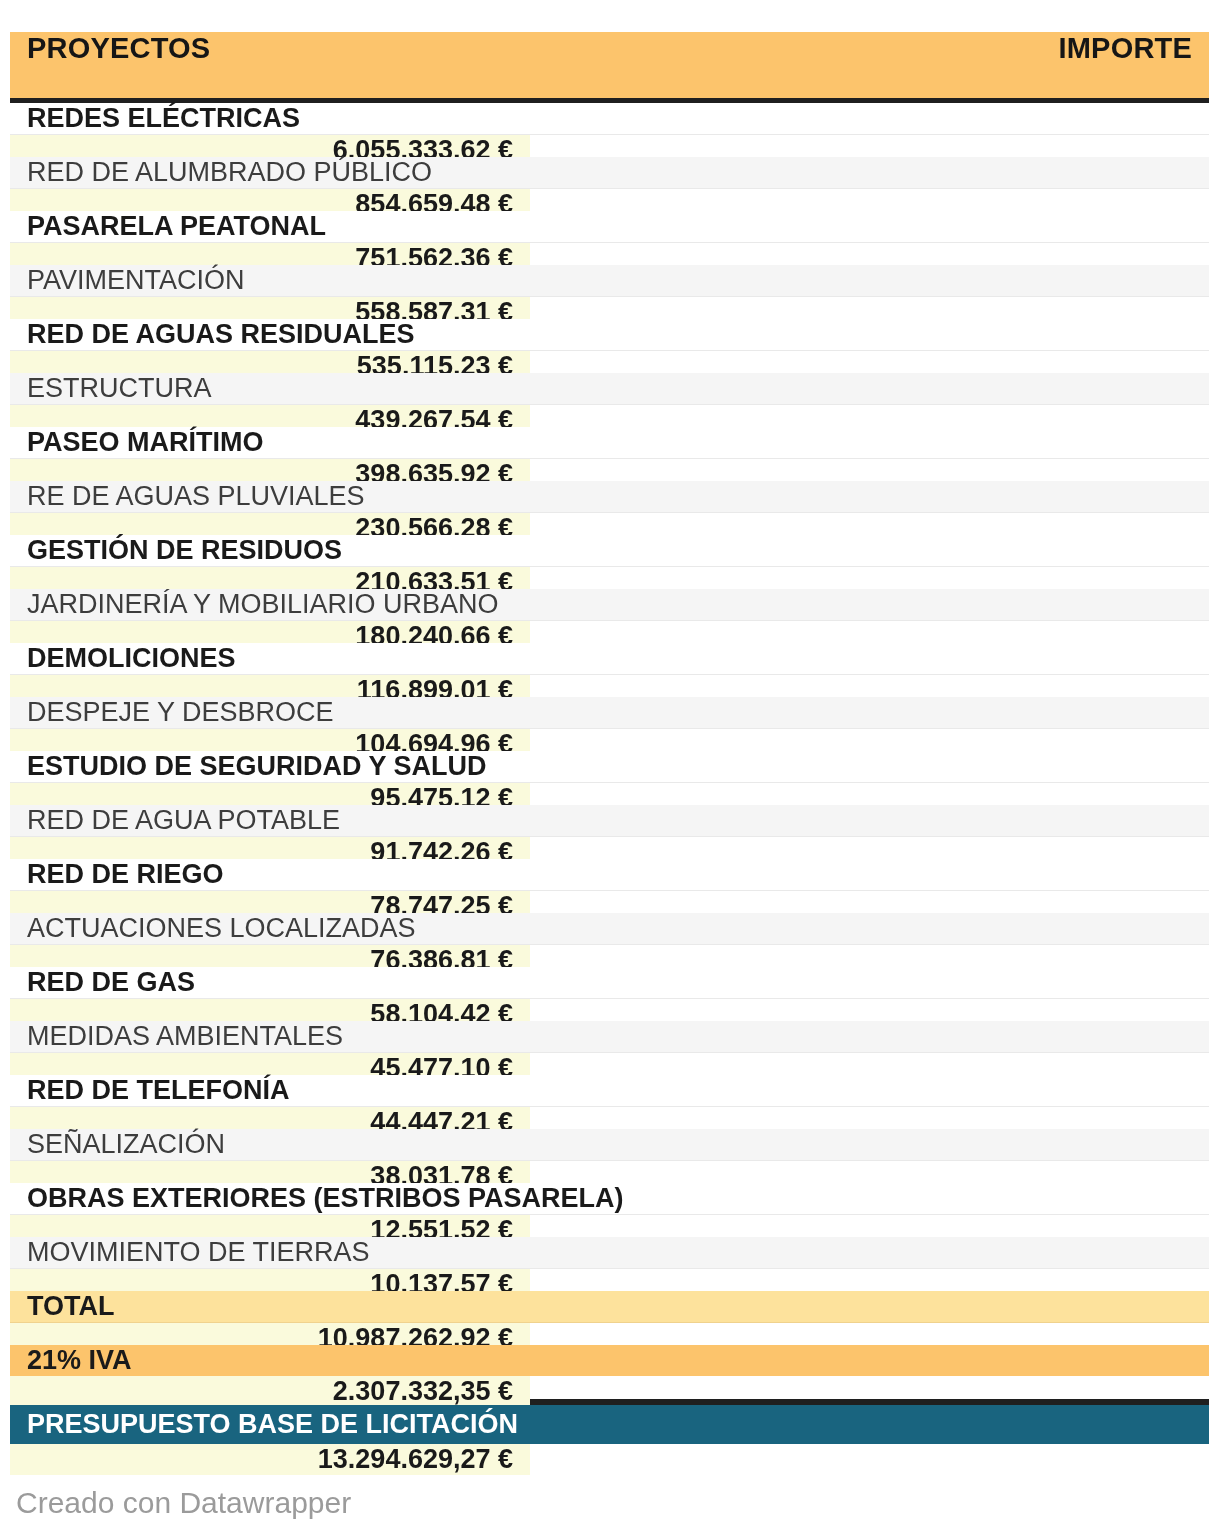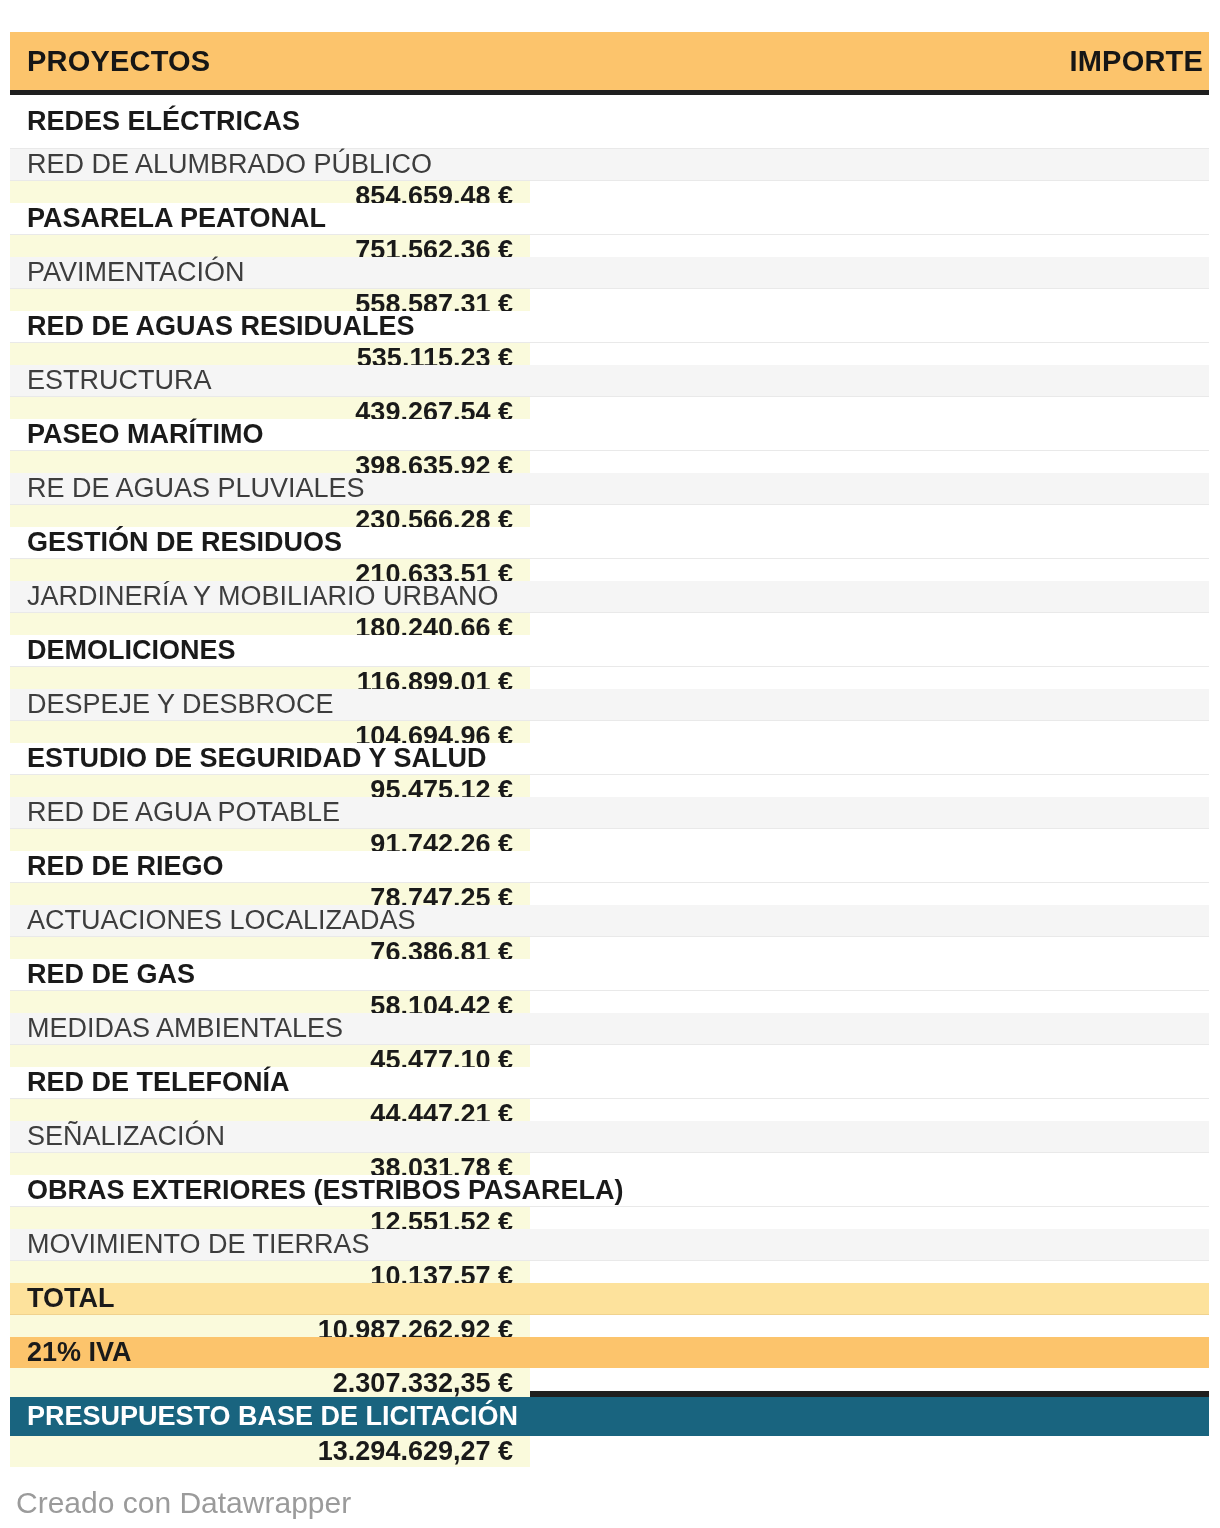--- a/index.html
+++ b/index.html
@@ -15,38 +15,38 @@
     overflow: hidden;
   }
   .table-wrap {
     position: absolute;
     left: 10px;
     top: 32px;
     width: 1199px;
   }
   .thead {
     display: flex;
-    align-items: center;
-    height: 63px;
+    align-items: flex-start;
+    height: 71px;
     background: #fcc46c;
     border-bottom: 5px solid #1f1f1f;
     box-sizing: border-box;
     font-weight: bold;
     font-size: 29px;
     color: #161616;
     letter-spacing: 0.2px;
   }
   .thead .col-project {
     flex: 1;
     padding-left: 17px;
   }
   .thead .col-amount {
     width: 503px;
     text-align: right;
-    padding-right: 6px;
+    padding-right: 17px;
   }
   .row {
     display: flex;
     height: 54px;
     box-sizing: border-box;
     flex-direction: column;
   }
   .cell-label {
     flex: 1;
     display: flex;
@@ -120,20 +120,21 @@
 <div class="table-wrap">
 
   <div class="thead">
     <div class="col-project">PROYECTOS</div>
     <div class="col-amount">IMPORTE</div>
   </div>
 
   <div id="rows-container">
   <div class="row bold">
     <div class="cell-label">REDES ELÉCTRICAS</div>
+    <div class="cell-value">6.055.333,62 €</div>
   </div>
 
   <div class="row striped">
     <div class="cell-label">RED DE ALUMBRADO PÚBLICO</div>
     <div class="cell-value">854.659,48 €</div>
   </div>
 
   <div class="row bold">
     <div class="cell-label">PASARELA PEATONAL</div>
     <div class="cell-value">751.562,36 €</div>

